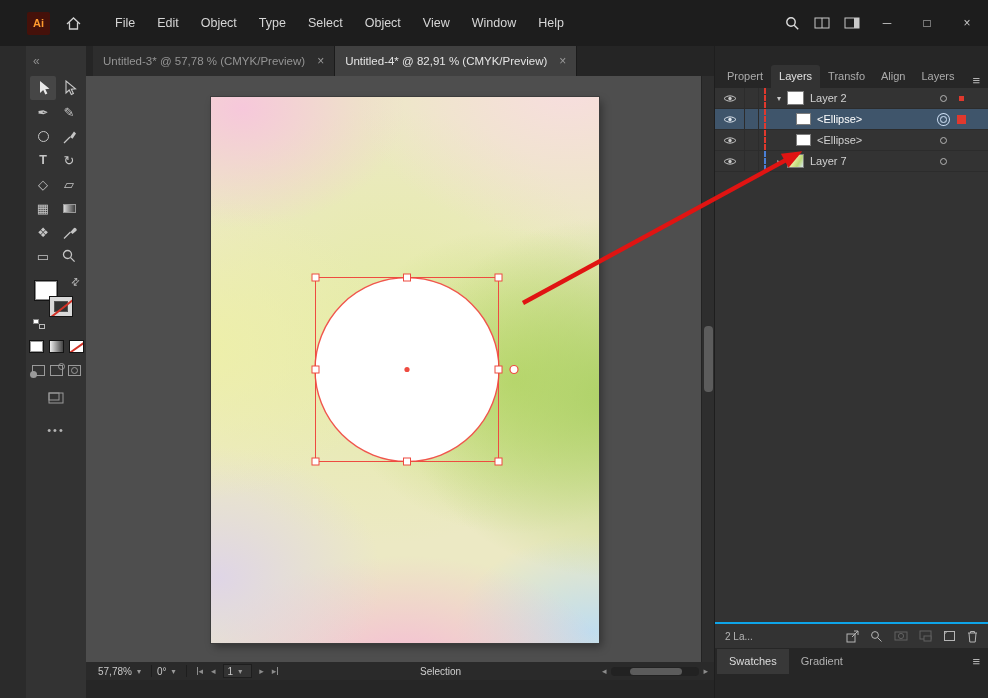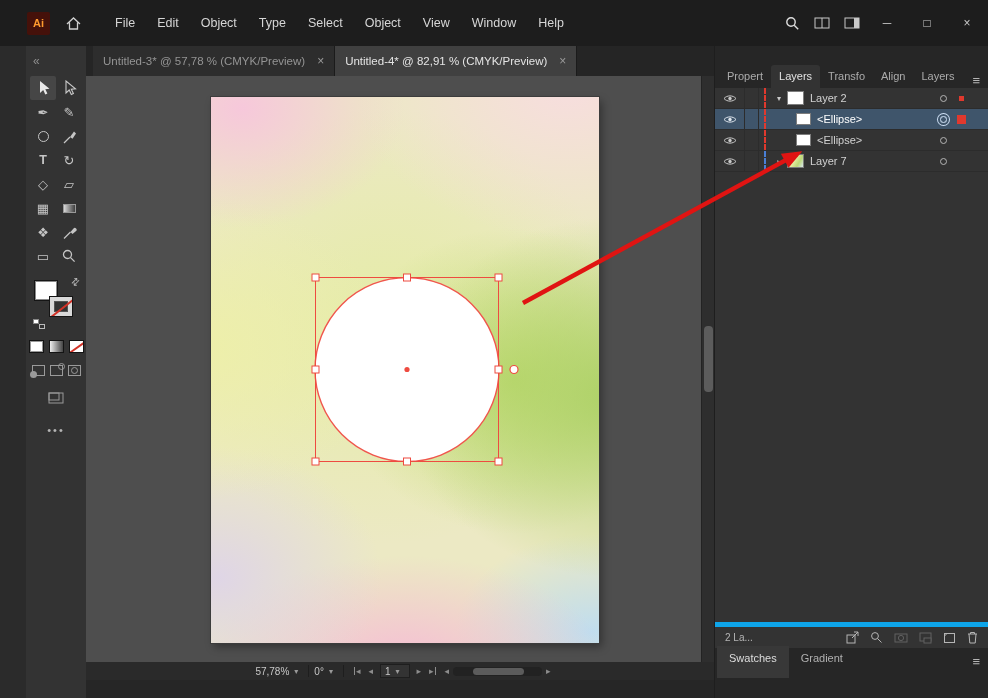--- a/index.html
+++ b/index.html
@@ -119,27 +119,27 @@
   .thumb.grad{background:linear-gradient(120deg,#f2d9e2,#ecf0a8 38%,#bcd877 70%,#d8e8f0);}
   .lname{flex:1;min-width:0;white-space:nowrap;overflow:hidden;}
   .target{width:18px;display:flex;justify-content:center;}
   .ring1{width:7px;height:7px;border:1px solid #b5b5b5;border-radius:50%;}
   .ring2{width:7px;height:7px;border:1px solid #cfe0f5;border-radius:50%;box-shadow:0 0 0 2px #3f556b,0 0 0 3px #cfe0f5;}
   .selsq{width:18px;display:flex;justify-content:center;align-items:center;}
   .sq{background:#e0392e;display:block;}
   .sq.sm{width:5px;height:5px;}
   .sq.lg{width:9px;height:9px;}
   .lp-fill{flex:1;}
-  .lp-footer{height:26px;display:flex;align-items:center;gap:11px;padding:0 10px;border-top:5px solid #0ea5e9;color:#b5b5b5;font-size:10px;}
+  .lp-footer{height:26px;display:flex;align-items:center;gap:11px;padding:0 10px;border-top:2px solid #0ea5e9;color:#b5b5b5;font-size:10px;}
   .cnt{margin-right:auto;}
   .fic{display:flex;align-items:center;}
   .fic.dim{opacity:.35;}
 
   .rp-bottomtabs{height:27px;background:#262626;display:flex;align-items:center;font-size:11px;color:#b0b0b0;padding-left:2px;}
-  .rpb-tab{padding:6px 12px 14px;}
+  .rpb-tab{padding:6px 12px 7px;}
   .rpb-tab.active{background:#383838;color:#ddd;}
   .rp-gap{height:23px;}
 
   
   .anno{position:absolute;inset:0;z-index:60;pointer-events:none;}
 </style>
 </head>
 <body>
 
 <div class="window">
@@ -346,20 +346,21 @@
         <span class="navbtn">◂</span>
         <span class="ab-box">
           <span>1</span>
           <span class="sb-chev">▾</span>
         </span>
         <span class="navbtn">▸</span>
         <span class="navbtn">
             <span>▸</span>
             <i class="vbar"></i>
           </span>
+        <span class="status-msg">Selection</span>
         <div class="hscroll">
           <span class="navbtn">◂</span>
           <div class="htrack">
               <div class="hthumb"></div>
             </div>
           <span class="navbtn">▸</span>
         </div>
       </div>
       <div class="doc-bottom-gap"></div>
     </div>

